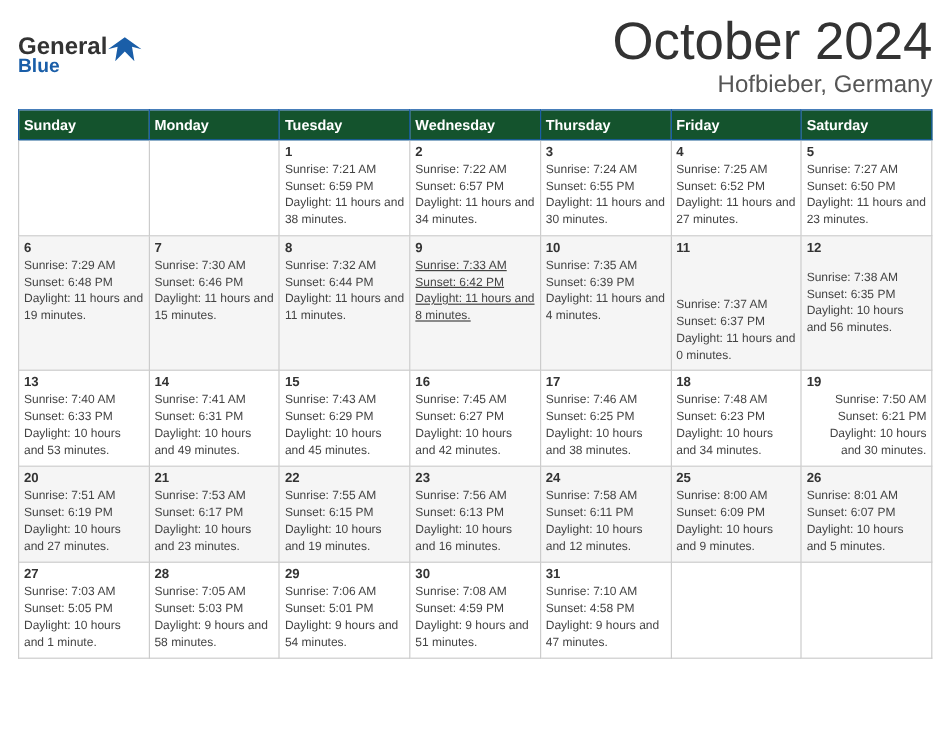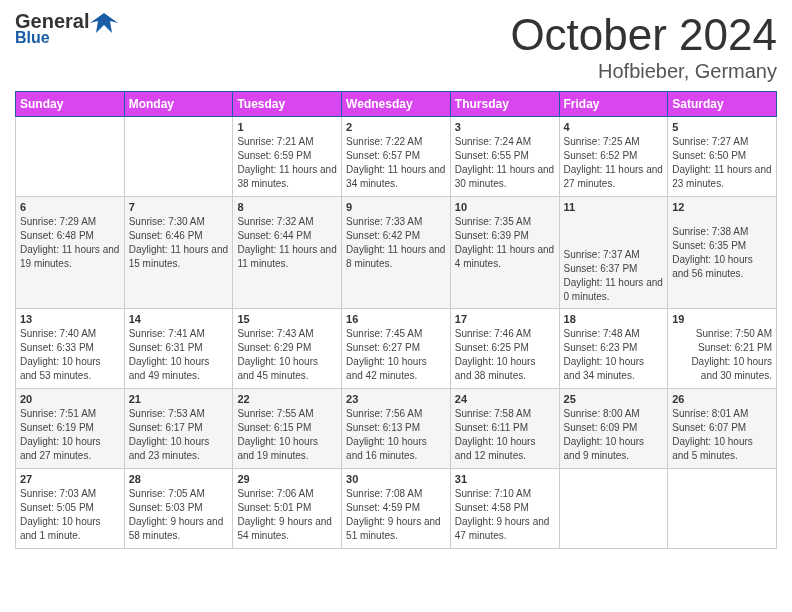--- a/index.html
+++ b/index.html
@@ -6,21 +6,21 @@
     body {
       font-family: Arial, sans-serif;
       background: #fff;
       width: 792px;
       min-height: 612px;
       padding: 10px 15px;
     }
     .header {
       display: flex;
       justify-content: space-between;
-      align-items: flex-start;
+      align-items: center;
       margin-bottom: 8px;
     }
     .logo {
       display: flex;
       align-items: center;
     }
     .title-block {
       text-align: right;
     }
     .month-title {
@@ -31,21 +31,21 @@
     .subtitle {
       font-size: 20px;
       color: #555;
     }
     table {
       width: 100%;
       border-collapse: collapse;
       table-layout: fixed;
     }
     thead tr th {
-      background-color: #d946ef;
+      background-color: #14532d;
       color: white;
       font-size: 12px;
       font-weight: bold;
       padding: 5px 4px;
       text-align: left;
       border: 1px solid #1a5ea8;
     }
     tbody tr td {
       border: 1px solid #ccc;
       vertical-align: top;
@@ -157,21 +157,21 @@
 Daylight: 11 hours and 15 minutes.</div>
         </td>
         <td>
           <span class="day-number">8</span>
           <div class="day-info" style="white-space: pre-line;">Sunrise: 7:32 AM
 Sunset: 6:44 PM
 Daylight: 11 hours and 11 minutes.</div>
         </td>
         <td>
           <span class="day-number">9</span>
-          <div class="day-info" style="white-space: pre-line;">Sunrise: 7:33 AM
+          <div class="day-info" style="white-space: pre-line; text-decoration: underline;">Sunrise: 7:33 AM
 Sunset: 6:42 PM
 Daylight: 11 hours and 8 minutes.</div>
         </td>
         <td>
           <span class="day-number">10</span>
           <div class="day-info" style="white-space: pre-line;">Sunrise: 7:35 AM
 Sunset: 6:39 PM
 Daylight: 11 hours and 4 minutes.</div>
         </td>
         <td>

